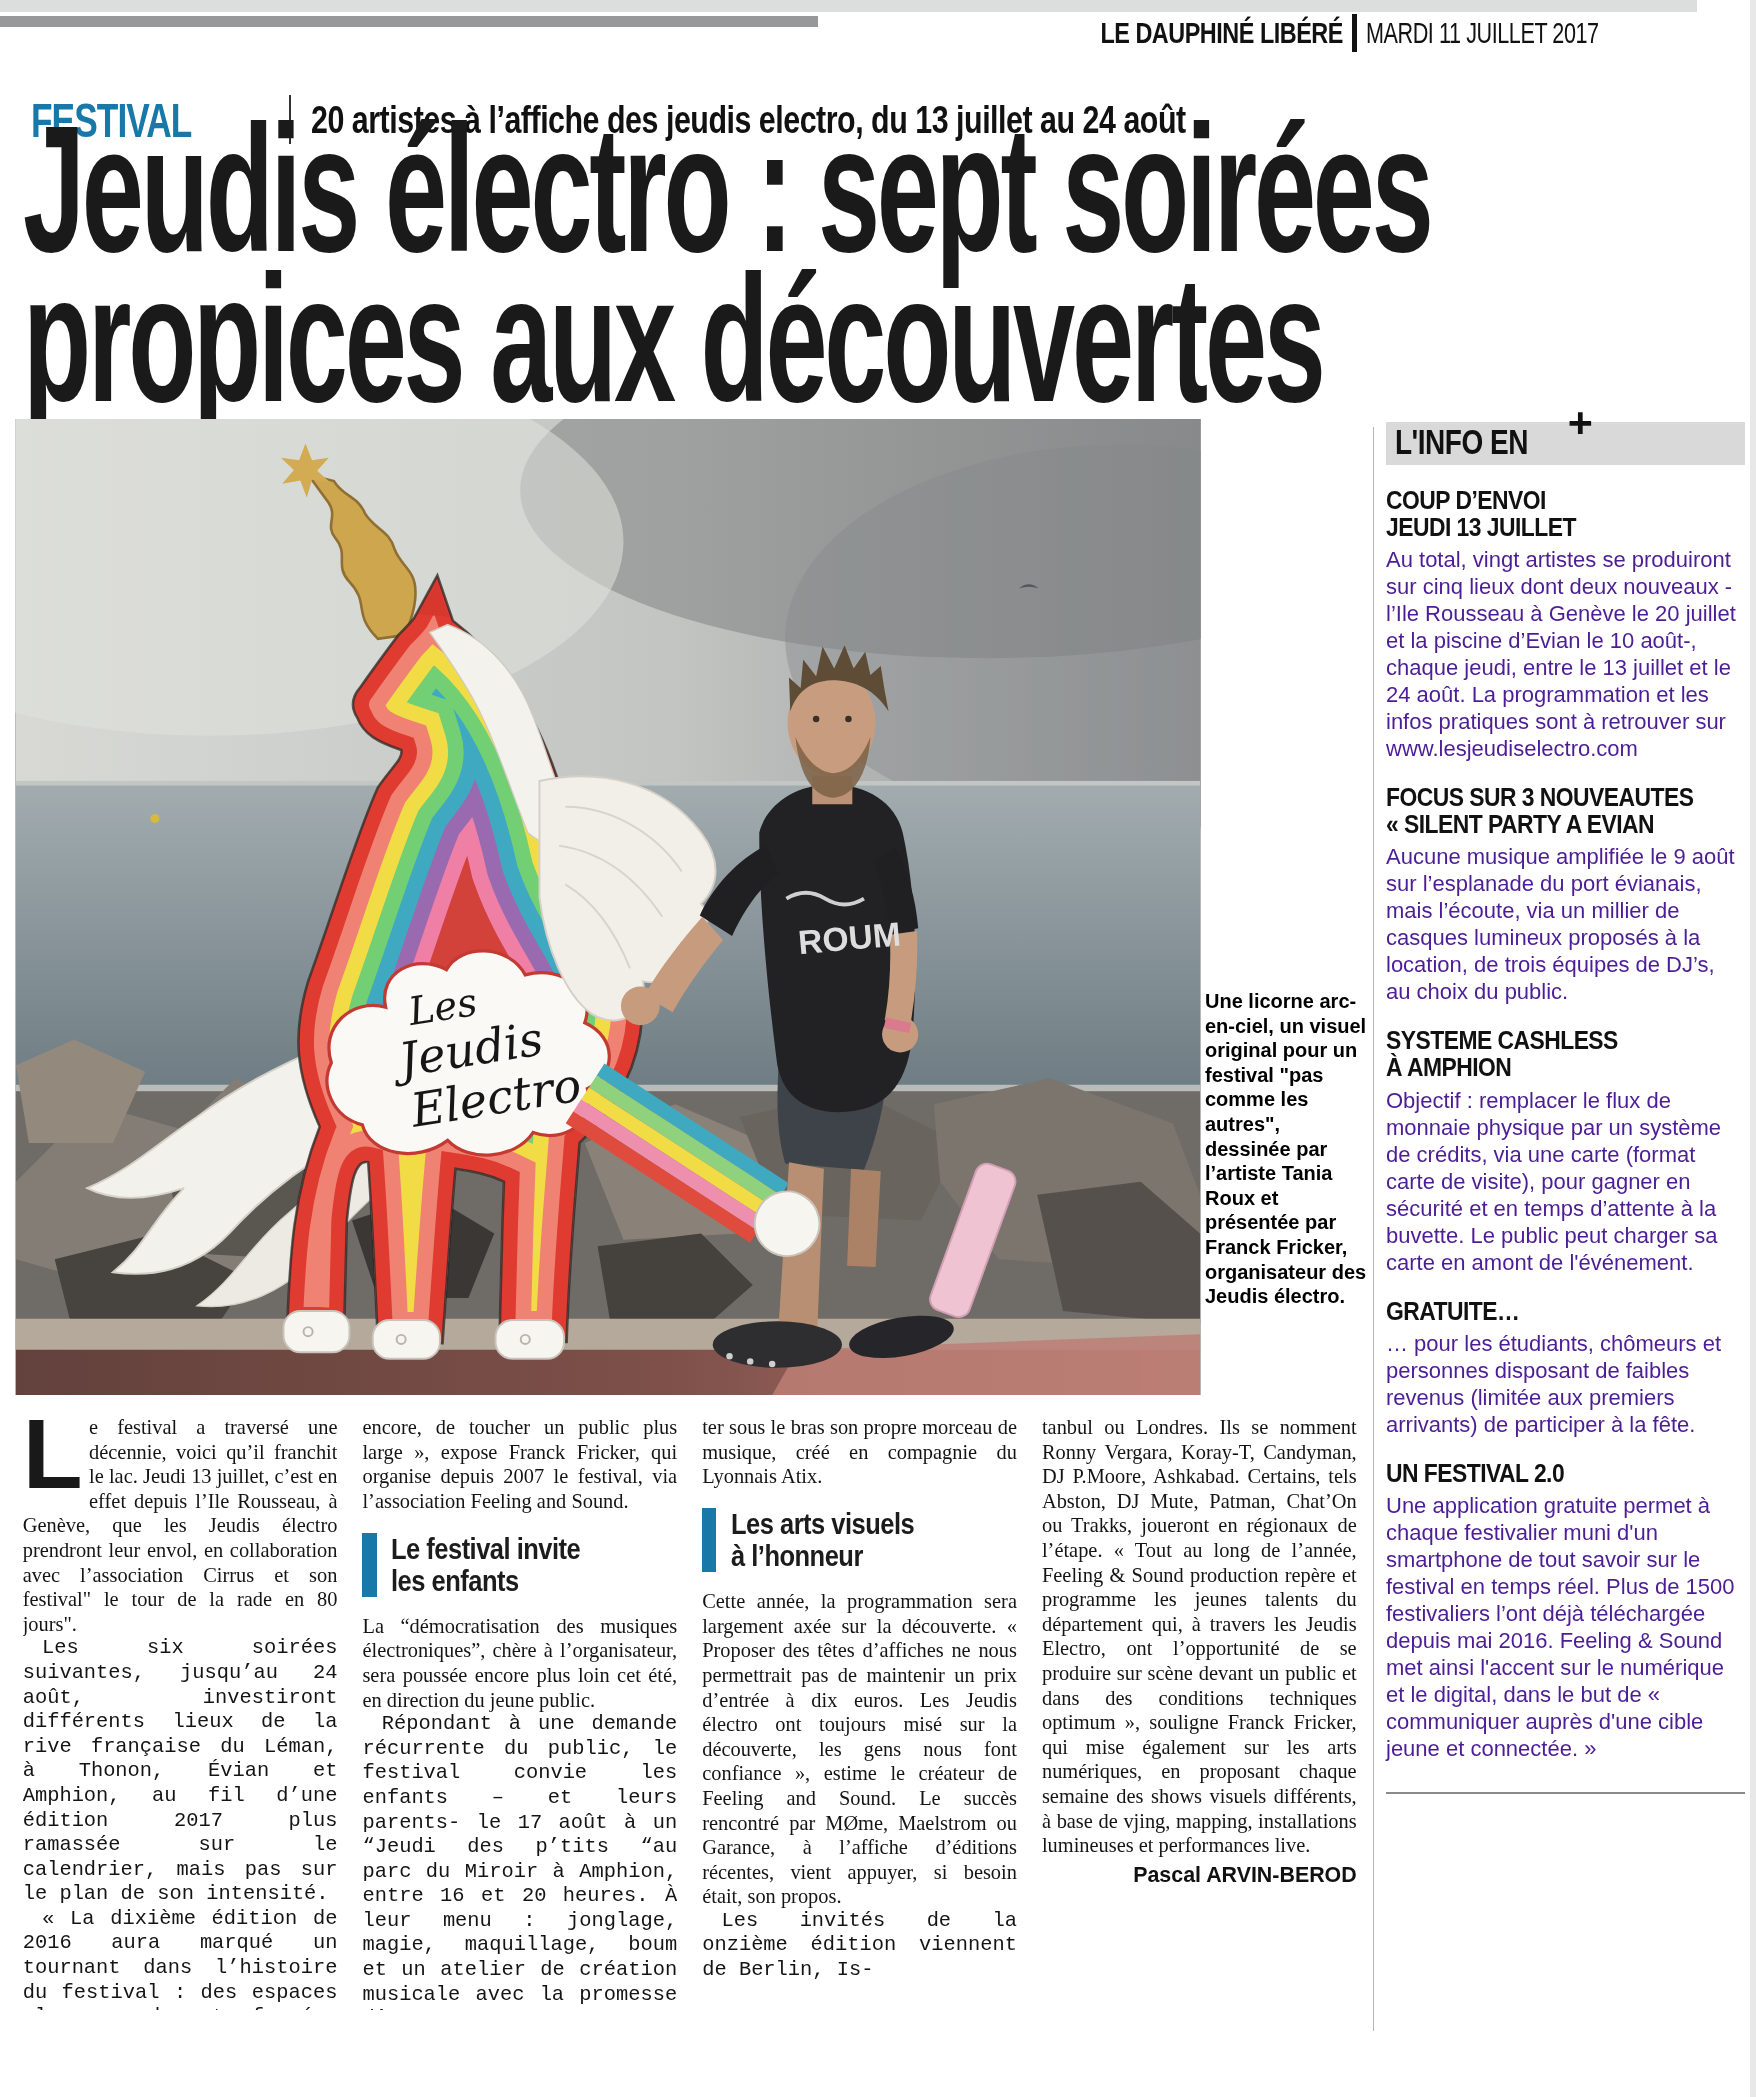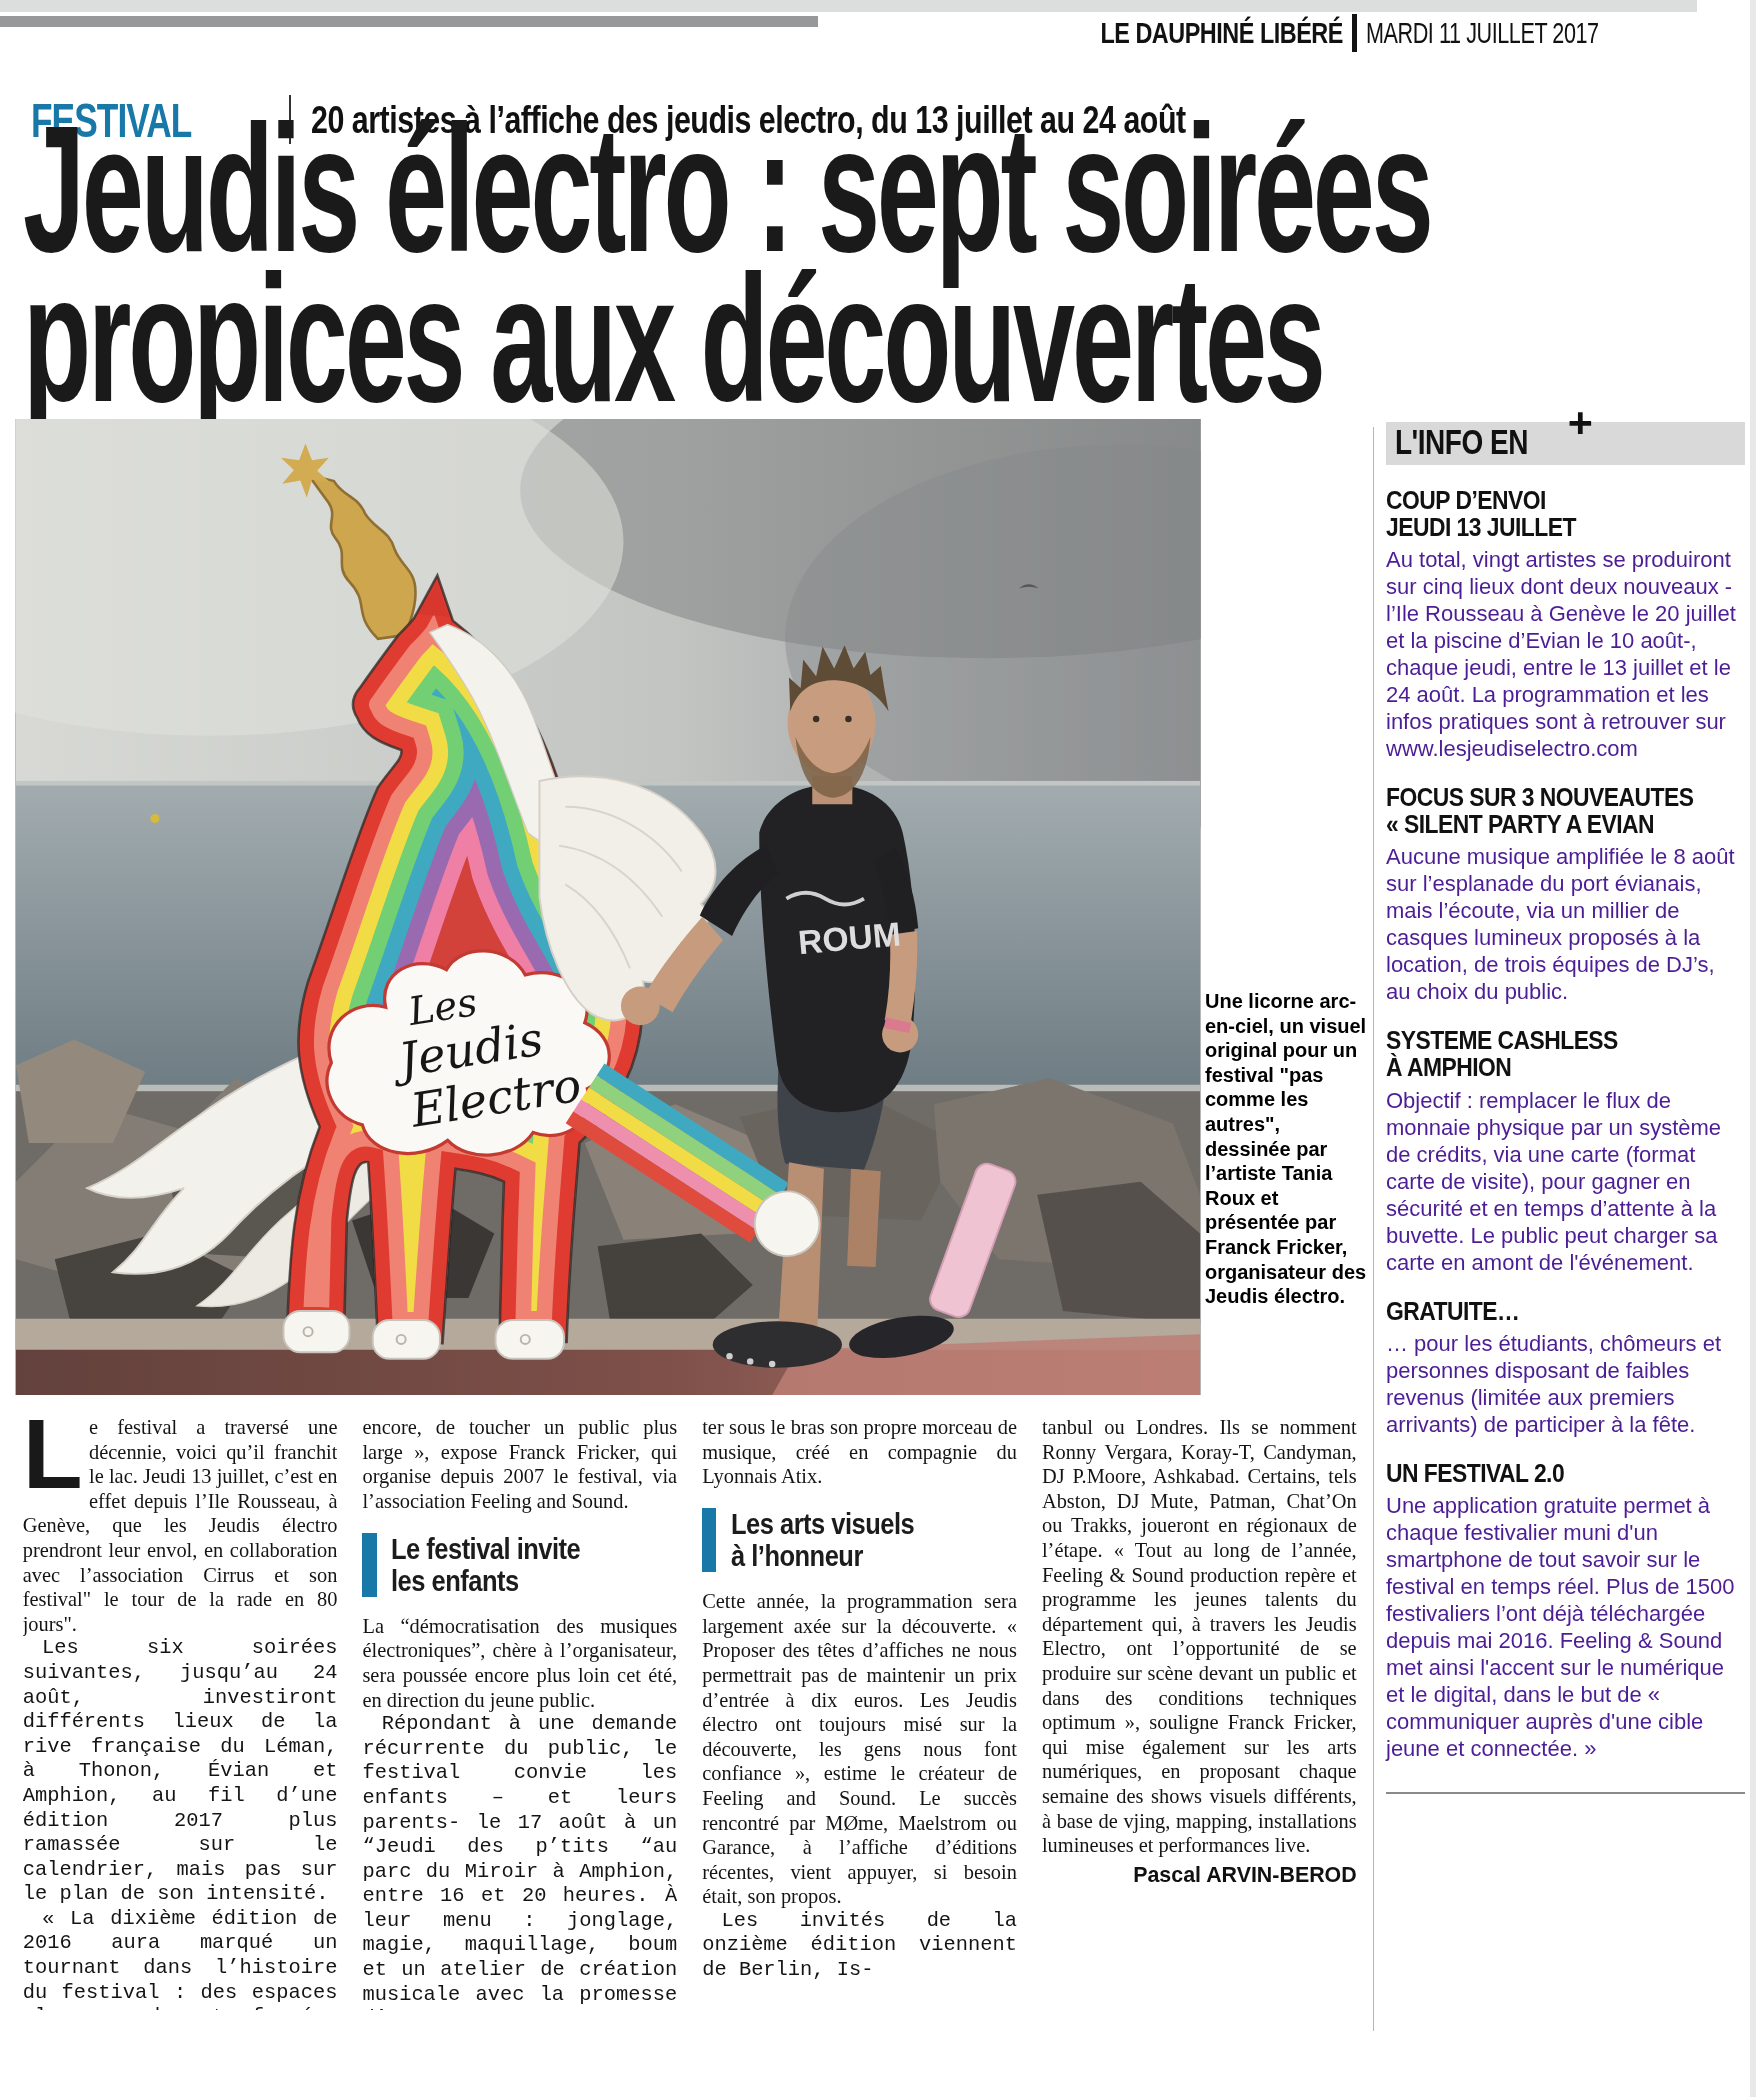--- a/index.html
+++ b/index.html
@@ -214,21 +214,21 @@
 
   <aside class="sidebar">
     <div class="sb-band">
       <span class="sb-title">L'INFO EN</span>
       <span class="sb-plus">+</span>
     </div>
     <div id="sb-sections">
         <div class="sb-h">COUP D’ENVOI<br>JEUDI 13 JUILLET</div>
         <p class="sb-p">Au total, vingt artistes se produiront sur cinq lieux dont deux nouveaux -l’Ile Rousseau à Genève le 20 juillet et la piscine d’Evian le 10 août-, chaque jeudi, entre le 13 juillet et le 24 août. La programmation et les infos pratiques sont à retrouver sur www.lesjeudiselectro.com</p>
         <div class="sb-h">FOCUS SUR 3 NOUVEAUTES<br>« SILENT PARTY A EVIAN</div>
-        <p class="sb-p">Aucune musique amplifiée le 8 août sur l’esplanade du port évianais, mais l’écoute, via un millier de casques lumineux proposés à la location, de trois équipes de DJ’s, au choix du public.</p>
+        <p class="sb-p">Aucune musique amplifiée le 9 août sur l’esplanade du port évianais, mais l’écoute, via un millier de casques lumineux proposés à la location, de trois équipes de DJ’s, au choix du public.</p>
         <div class="sb-h">SYSTEME CASHLESS<br>À AMPHION</div>
         <p class="sb-p">Objectif : remplacer le flux de monnaie physique par un système de crédits, via une carte (format carte de visite), pour gagner en sécurité et en temps d’attente à la buvette. Le public peut charger sa carte en amont de l'événement.</p>
         <div class="sb-h">GRATUITE…</div>
         <p class="sb-p">… pour les étudiants, chômeurs et personnes disposant de faibles revenus (limitée aux premiers arrivants) de participer à la fête.</p>
         <div class="sb-h">UN FESTIVAL 2.0</div>
         <p class="sb-p">Une application gratuite permet à chaque festivalier muni d'un smartphone de tout savoir sur le festival en temps réel. Plus de 1500 festivaliers l’ont déjà téléchargée depuis mai 2016. Feeling &amp; Sound met ainsi l'accent sur le numérique et le digital, dans le but de « communiquer auprès d'une cible jeune et connectée. »</p>
       </div>
     <div class="sb-rule"></div>
   </aside>
 

